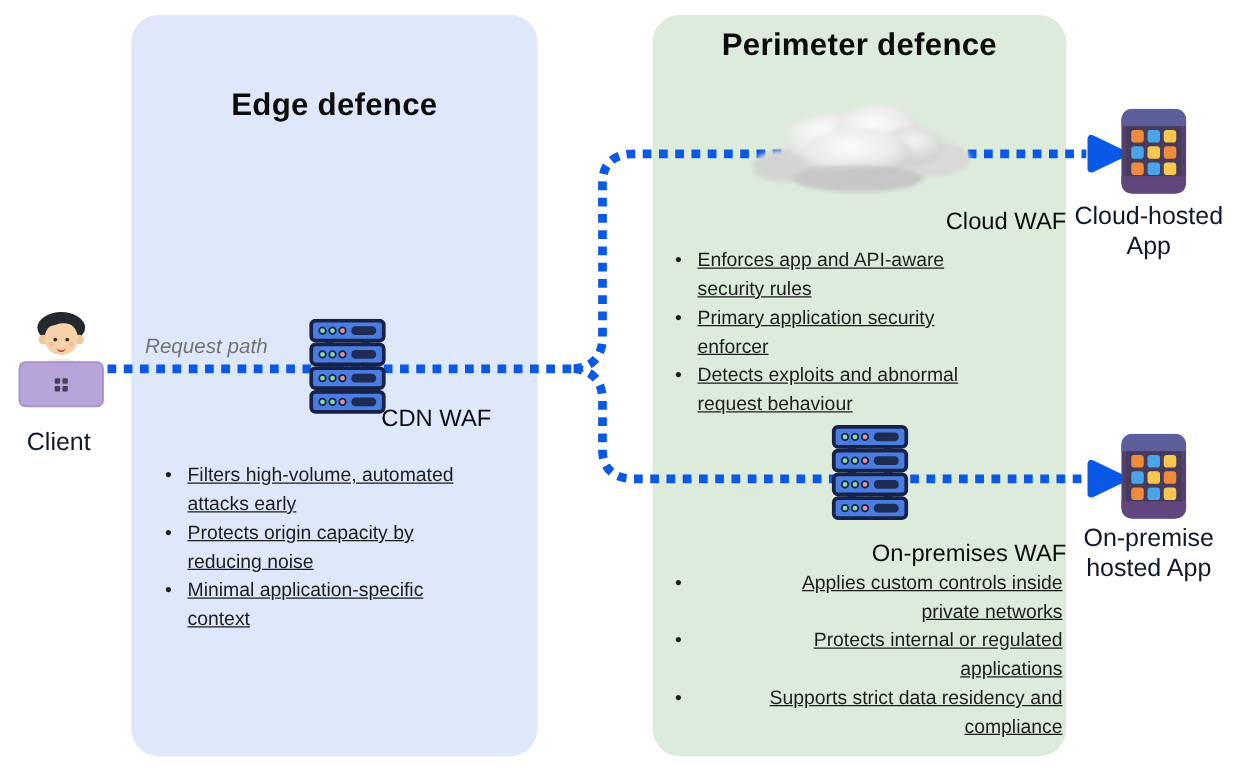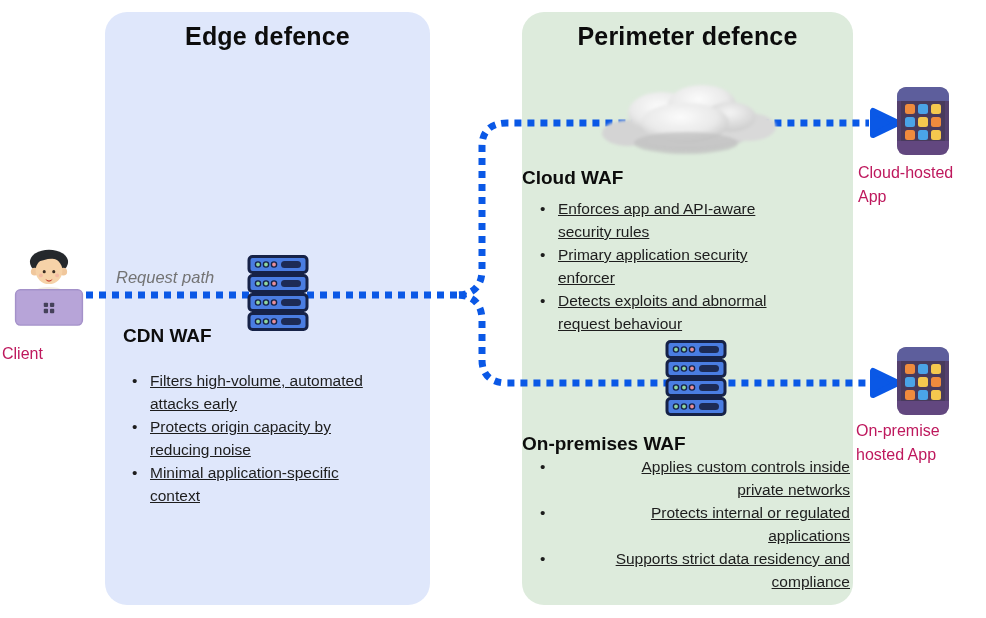--- a/index.html
+++ b/index.html
@@ -9,61 +9,61 @@
     -webkit-font-smoothing:antialiased;
   }
   .panel{position:absolute;border-radius:22px;z-index:1;}
   #edge-panel{left:105px;top:12px;width:325px;height:593px;background:#dfe7fb;}
   #perimeter-panel{left:522px;top:12px;width:331px;height:593px;background:#ddebdc;}
   .panel-title{
     position:absolute;left:0;top:22px;width:100%;text-align:center;
     font-size:25px;font-weight:700;color:#0c0c0c;letter-spacing:.2px;z-index:10;
   }
   .waf-label{
-    position:absolute;text-align:left;font-size:19px;font-weight:700;color:#0d0d0d;z-index:10;
+    position:absolute;text-align:right;font-size:19px;font-weight:400;color:#0d0d0d;z-index:10;
   }
   #cdn-label{left:105px;top:325px;width:270px;margin-left:18px;}
   #cloudwaf-label{left:522px;top:167px;width:331px;}
   #onpremwaf-label{left:522px;top:433px;width:331px;}
   .bullets{
     position:absolute;margin:0;padding:0;list-style:none;z-index:10;
     font-size:15.5px;line-height:23px;color:#1d1d1d;
   }
   .bullets li{position:relative;padding-left:22px;white-space:pre-line;text-decoration:underline;}
   .bullets li::before{content:"\2022";position:absolute;left:4px;top:0;color:#1d1d1d;}
   #cdn-bullets{left:128px;top:369px;width:300px;}
   #cloudwaf-bullets{left:536px;top:197px;width:312px;}
   #onpremwaf-bullets{left:536px;top:455px;width:314px;text-align:right;}
   #request-path{
     position:absolute;left:116px;top:268px;font-size:16.5px;font-style:italic;
     color:#737373;z-index:10;
   }
   .side-label{
-    position:absolute;font-size:16px;line-height:24px;color:#be185d;
+    position:absolute;text-align:center;font-size:20px;line-height:24px;color:#0f172a;
     white-space:pre-line;z-index:10;
   }
   #client-label{left:2px;top:342px;width:90px;}
   #cloudapp-label{left:858px;top:161px;width:122px;}
   #onpremapp-label{left:856px;top:419px;width:126px;}
   .icon{position:absolute;z-index:10;}
   #client-icon{left:8px;top:243px;width:82px;height:84px;}
   #cdn-server-icon{left:247px;top:255px;width:62px;height:78px;}
   #onprem-server-icon{left:665px;top:340px;width:62px;height:78px;}
   #cloud-icon{left:590px;top:75px;width:192px;height:90px;}
   #cloudapp-icon{left:897px;top:87px;width:52px;height:68px;}
   #onpremapp-icon{left:897px;top:347px;width:52px;height:68px;}
   #arrows{position:absolute;left:0;top:0;z-index:5;}
 </style>
 </head>
 <body>
 
 <div class="panel" id="edge-panel"></div>
 <div class="panel" id="perimeter-panel"></div>
 
-<div class="panel-title" style="left:105px;width:325px;">Edge defence</div>
+<div class="panel-title" style="left:105px;width:325px;margin-top:48px;">Edge defence</div>
 <div class="panel-title" style="left:522px;width:331px;">Perimeter defence</div>
 
 <svg id="arrows" width="986" height="618" viewBox="0 0 986 618">
   <g stroke="#0a58e6" stroke-width="7" fill="none" stroke-dasharray="7 6">
     <path d="M73 295 L459 295"></path>
     <path d="M459 295 C474 294 482 285 482 270 L482 146 C482 131 491 123 507 123 L869 123"></path>
     <path d="M459 295 C474 296 482 305 482 320 L482 360 C482 375 491 383 507 383 L869 383"></path>
   </g>
   <polygon points="873,111 873,135 898,123" fill="#0a58e6" stroke="#0a58e6" stroke-width="6" stroke-linejoin="round"></polygon>
   <polygon points="873,371 873,395 898,383" fill="#0a58e6" stroke="#0a58e6" stroke-width="6" stroke-linejoin="round"></polygon>

